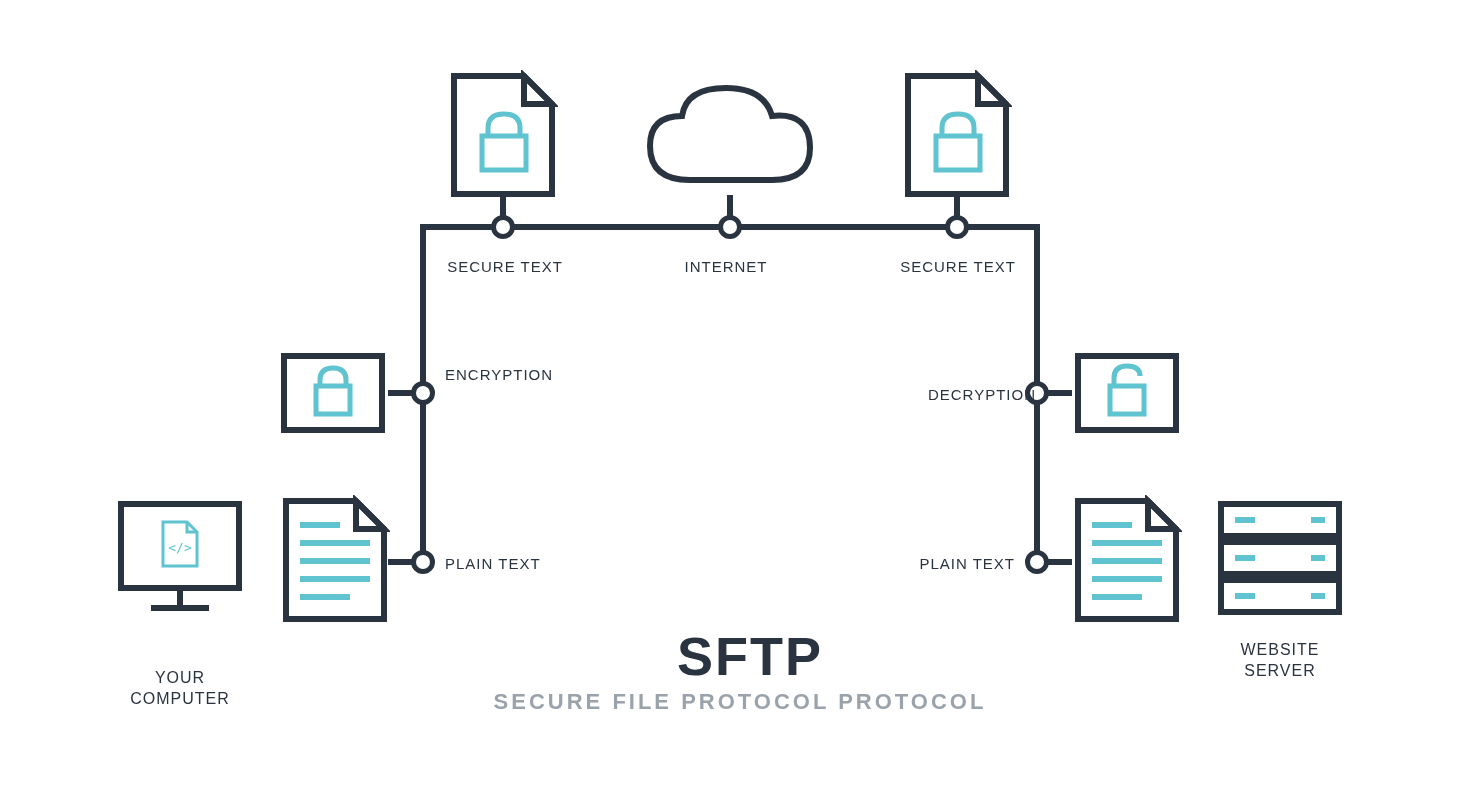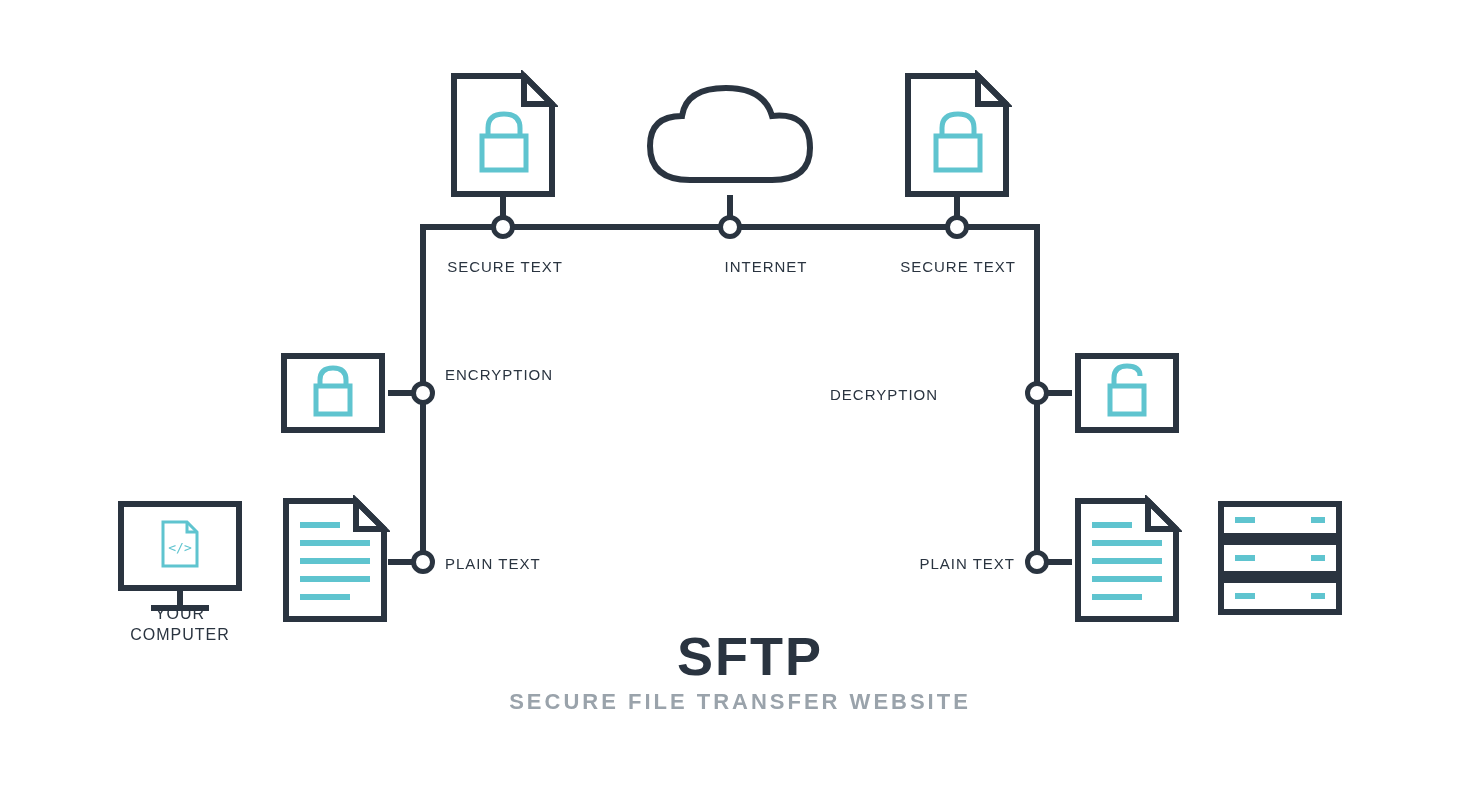--- a/index.html
+++ b/index.html
@@ -203,31 +203,33 @@
       <rect x="6" y="82" width="118" height="32" fill="none" stroke="#2A3440" stroke-width="6"></rect>
       <line x1="20" y1="22" x2="40" y2="22" stroke="#5FC4CF" stroke-width="6"></line>
       <line x1="96" y1="22" x2="110" y2="22" stroke="#5FC4CF" stroke-width="6"></line>
       <line x1="20" y1="60" x2="40" y2="60" stroke="#5FC4CF" stroke-width="6"></line>
       <line x1="96" y1="60" x2="110" y2="60" stroke="#5FC4CF" stroke-width="6"></line>
       <line x1="20" y1="98" x2="40" y2="98" stroke="#5FC4CF" stroke-width="6"></line>
       <line x1="96" y1="98" x2="110" y2="98" stroke="#5FC4CF" stroke-width="6"></line>
     </svg>
   </div>
 
-  <div class="label" style="left:110px; top:604px; width:140px; white-space:pre-line; line-height:1.3;">YOUR
+  <div class="label" style="left:110px; top:668px; width:140px; white-space:pre-line; line-height:1.3;">YOUR
 COMPUTER</div>
+  <div class="label" style="left:1210px; top:640px; width:140px; white-space:pre-line; line-height:1.3;">WEBSITE
+SERVER</div>
 
   <div class="label small" style="left:445px; top:555px; width:120px; text-align:left;">PLAIN TEXT</div>
   <div class="label small" style="left:895px; top:555px; width:120px; text-align:right;">PLAIN TEXT</div>
 
   <div class="label small" style="left:445px; top:366px; width:140px; text-align:left;">ENCRYPTION</div>
-  <div class="label small" style="left:830px; top:386px; width:140px; text-align:left;">DECRYPTION</div>
+  <div class="label small" style="left:912px; top:386px; width:140px; text-align:center;">DECRYPTION</div>
 
   <div class="label small" style="left:435px; top:258px; width:140px;">SECURE TEXT</div>
-  <div class="label small" style="left:706px; top:258px; width:120px;">INTERNET</div>
+  <div class="label small" style="left:666px; top:258px; width:120px;">INTERNET</div>
   <div class="label small" style="left:888px; top:258px; width:140px;">SECURE TEXT</div>
 
   <div class="title" style="top:625px;">
     <div class="main">SFTP</div>
-    <div class="sub">SECURE FILE TRANSFER WEBSITE</div>
+    <div class="sub">SECURE FILE PROTOCOL PROTOCOL</div>
   </div>
 
 </div>
 
 </body></html>

